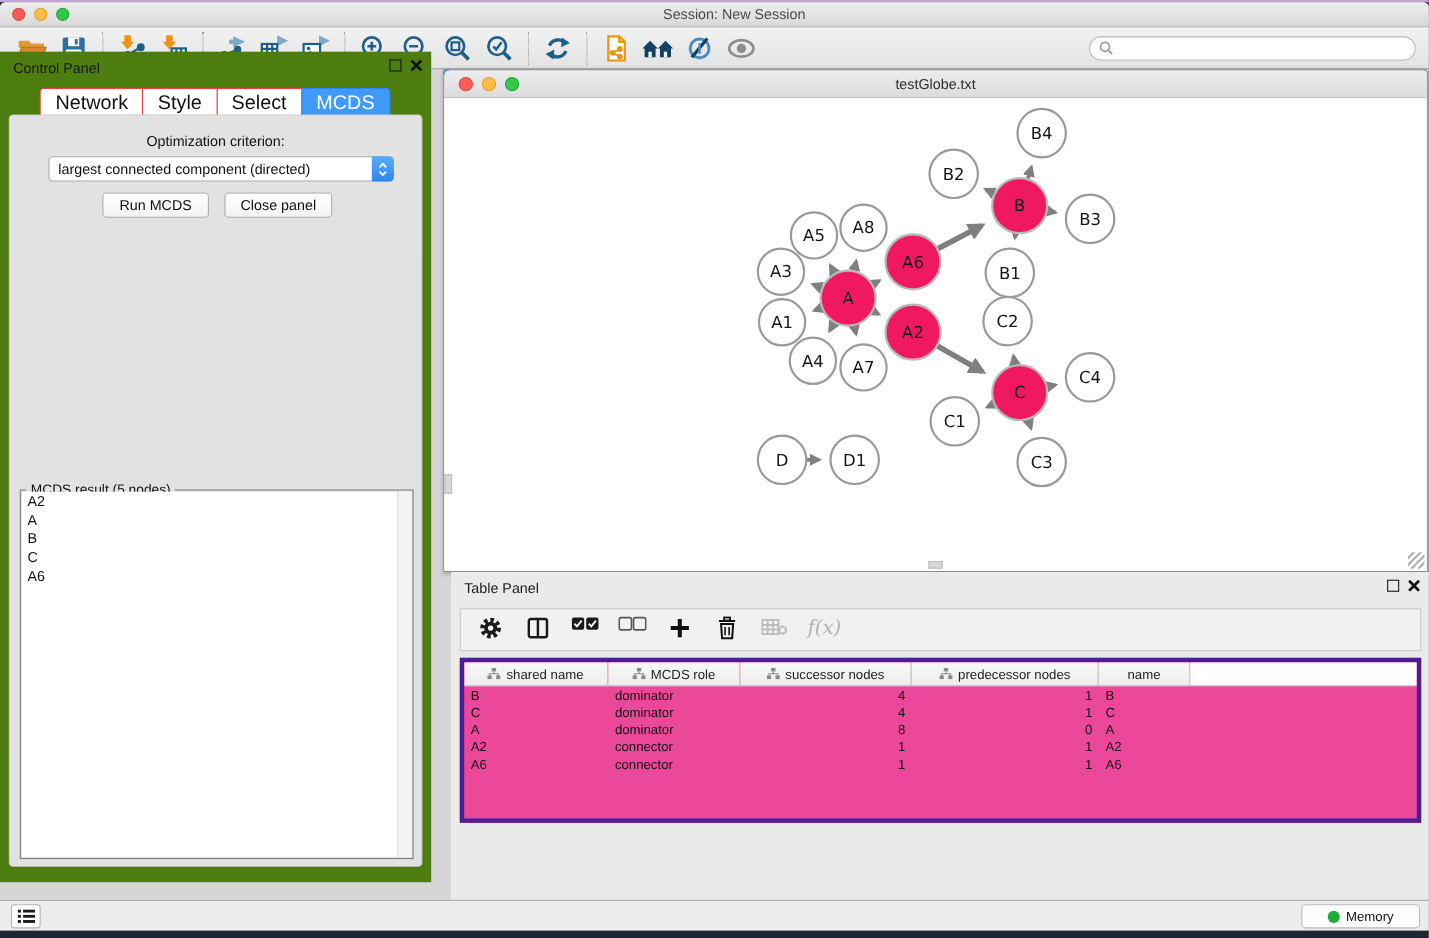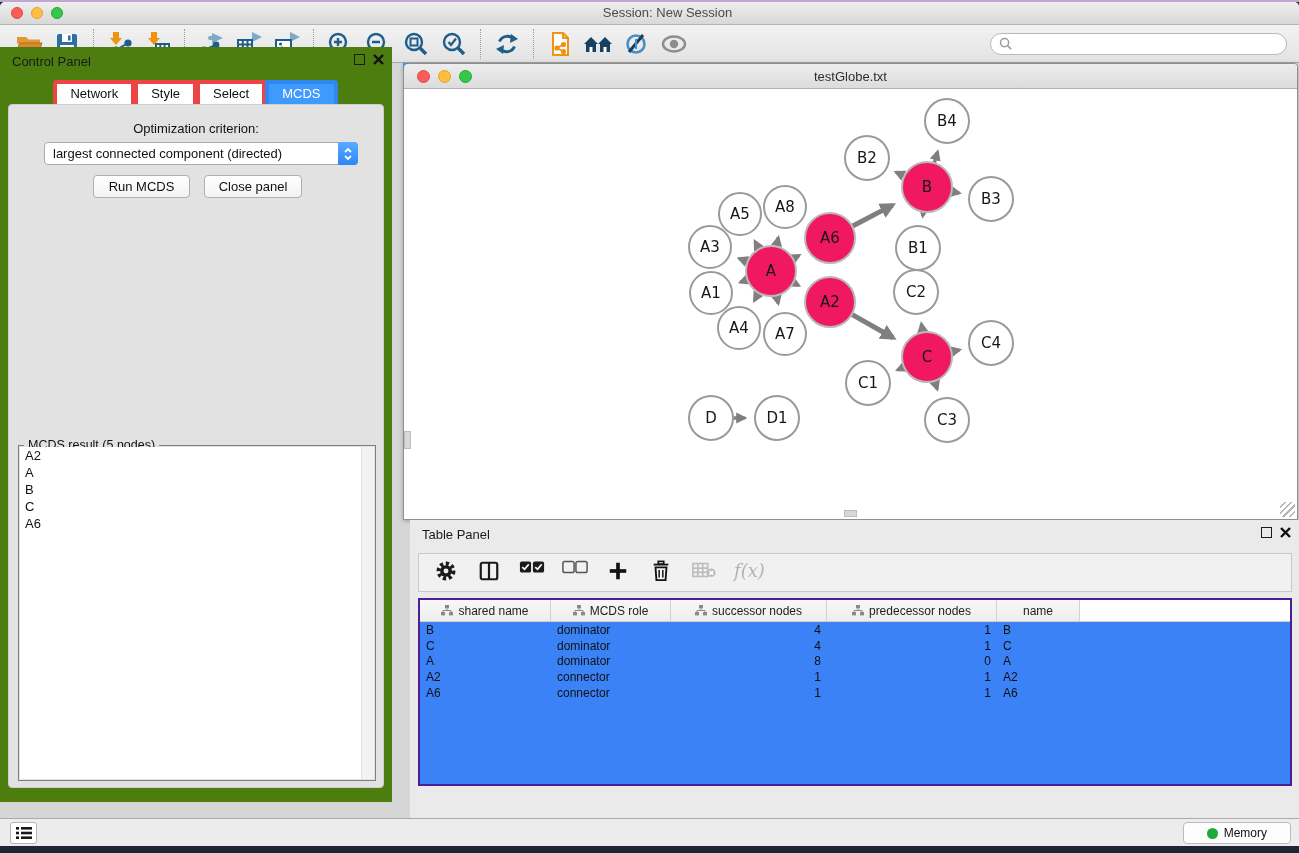--- a/index.html
+++ b/index.html
@@ -29,21 +29,21 @@
     display:flex; align-items:center; padding:0 8px; gap:5px; margin-right:2px; }
   #search-box input { border:none; outline:none; flex:1; font-size:12px; background:transparent; }
 
   
   #control-panel { position:absolute; left:0; top:45px; width:392px; height:755px; background:#4d7c0f; }
   .panel-titlebar { position:relative; height:26px; }
   .panel-title { position:absolute; left:12px; top:7px; font-size:13px; color:#1a1a1a; }
   .panel-wincontrols { position:absolute; right:8px; top:7px; display:flex; gap:8px; align-items:center; }
   .float-btn { width:11px; height:11px; border:1.6px solid #1a1a1a; background:transparent; }
   .segbar { display:flex; justify-content:center; }
-  .seg { border:4px solid #ef4444; background:#fff; color:#111; font-size:13px; padding:2px 13px 3px;
+  .seg { border:1px solid #ef4444; background:#fff; color:#111; font-size:18px; padding:2px 13px 3px;
     margin-left:-1px; cursor:default; font-family:"Liberation Sans",sans-serif; }
   .seg:first-child { border-radius:4px 0 0 4px; }
   .seg:last-child { border-radius:0 4px 4px 0; }
   .seg.active { background:#3e9afd; border-color:#2f87ef; color:#fff; }
   #cp-tabs { position:absolute; top:33px; left:0; right:0; }
   #cp-inner { position:absolute; left:8px; right:8px; top:57px; bottom:14px; background:#e2e2e2;
     border:1px solid #cdcdcd; border-radius:4px; }
   #opt-label { position:absolute; top:16px; left:0; right:0; text-align:center; font-size:13px; color:#111; }
   #opt-dropdown { position:absolute; left:35px; top:37px; width:314px; height:23px; background:#fff;
     border:1px solid #ababab; border-radius:4px; display:flex; align-items:center; }
@@ -77,21 +77,21 @@
   .resize-grip { position:absolute; right:2px; bottom:2px; width:15px; height:15px;
     background:repeating-linear-gradient(135deg, transparent 0 3px, #b5b5b5 3px 4.5px); }
   #network-graph text { font-family:"DejaVu Sans",sans-serif; font-size:15px; fill:#161616; }
 
   
   #table-panel { position:absolute; left:410px; top:518px; width:889px; height:298px; background:#eaeaea; }
   #tp-toolbar { position:absolute; left:8px; top:33px; width:874px; height:39px; background:#f1f1f1;
     border:1px solid #c9c9c9; display:flex; align-items:center; gap:17px; padding:0 14px; }
   .tp-icon { display:flex; align-items:flex-start; justify-content:center; width:26px; height:26px; }
   .fx-label { font-family:"DejaVu Serif",serif; font-style:italic; font-size:18px; color:#b3b3b3; }
-  #tp-table { position:absolute; left:8px; top:78px; width:874px; height:188px; background:#3b82f6; border:2px solid #4c1d95; overflow:hidden; }
+  #tp-table { position:absolute; left:8px; top:78px; width:874px; height:150px; background:#ec4899; border:4px solid #4c1d95; overflow:hidden; }
   #tp-header { display:flex; height:22px; border-bottom:1px solid #cfcfcf; }
   .th { background:linear-gradient(#f8f8f8,#ededed); border-right:1px solid #d2d2d2; display:flex;
     align-items:center; justify-content:center; gap:5px; font-size:12px; color:#222; }
   .tr { display:flex; height:15.8px; align-items:center; }
   .td { font-size:12px; color:#111; padding:0 6px; white-space:nowrap; overflow:hidden; }
   #tp-tabs { position:absolute; bottom:5px; left:0; right:0; }
 
   
   #status-bar { position:absolute; left:0; right:0; bottom:0; height:28px; background:#ececec; border-top:1px solid #ababab; }
   #list-btn { position:absolute; left:10px; top:3px; width:27px; height:22px; background:#fff;

